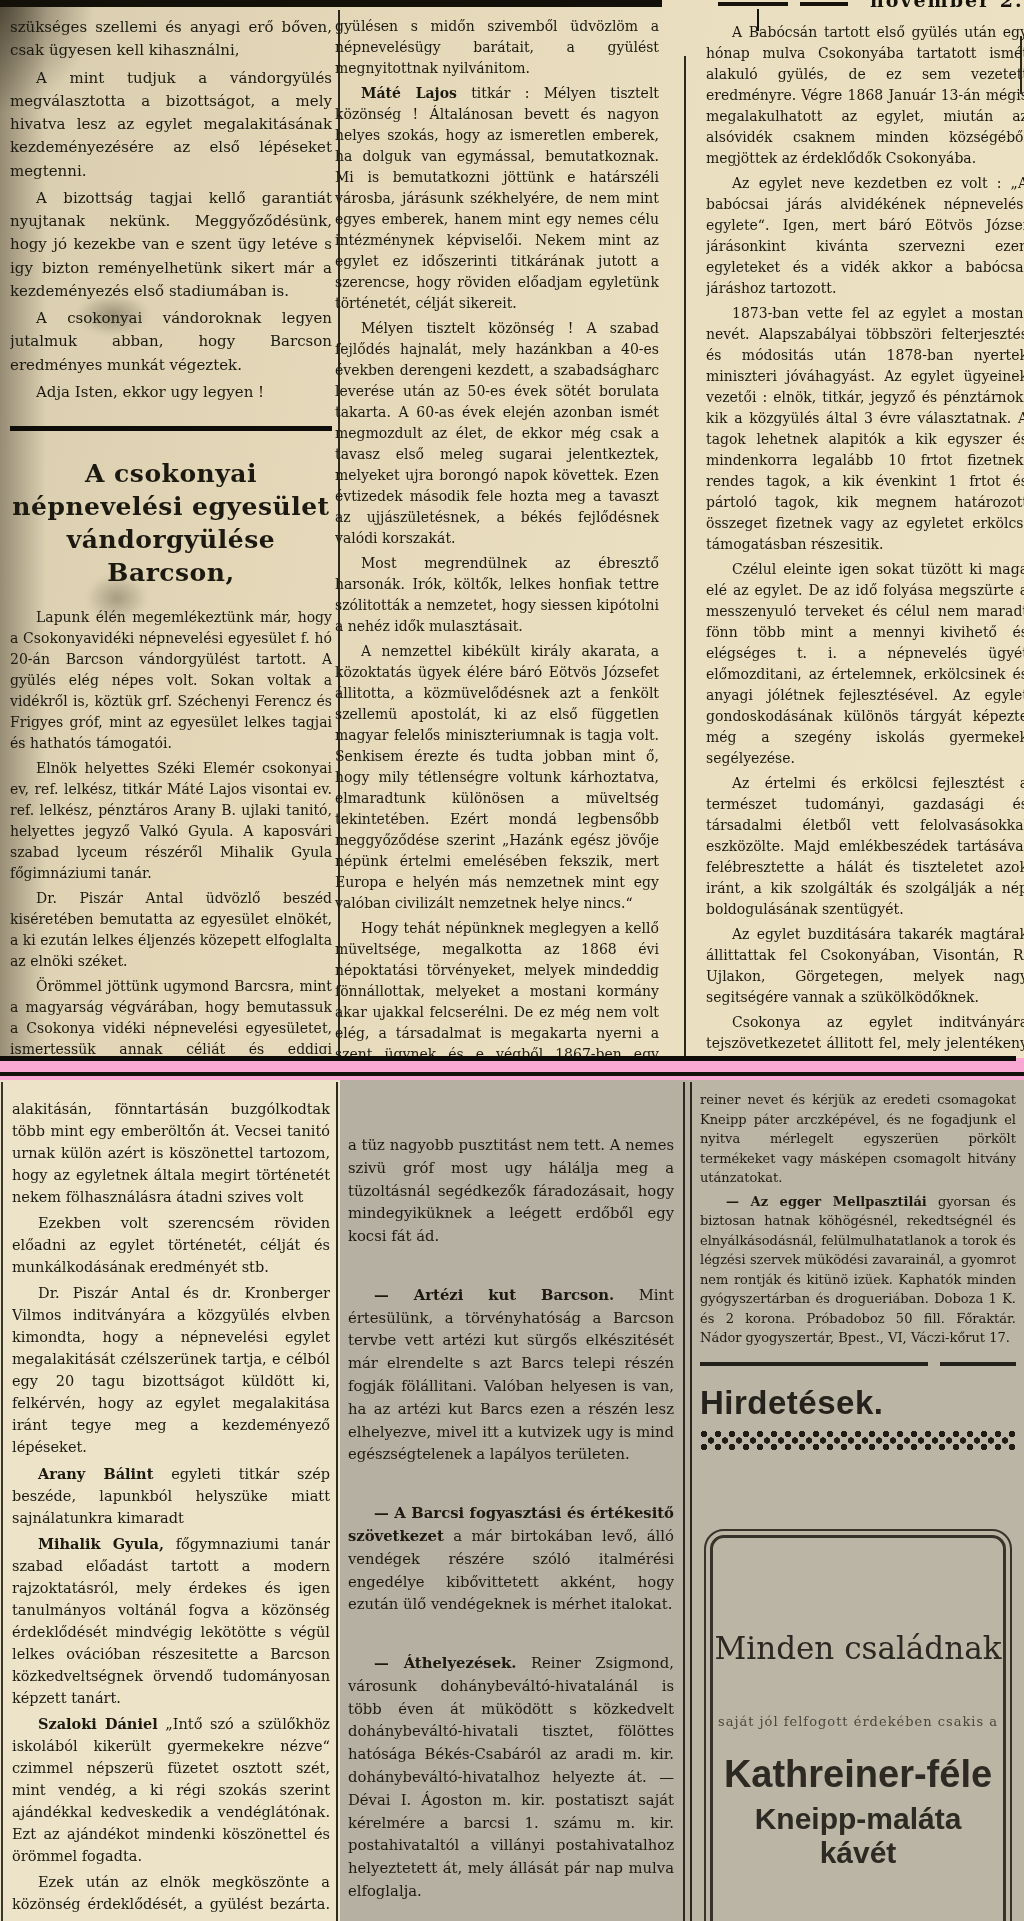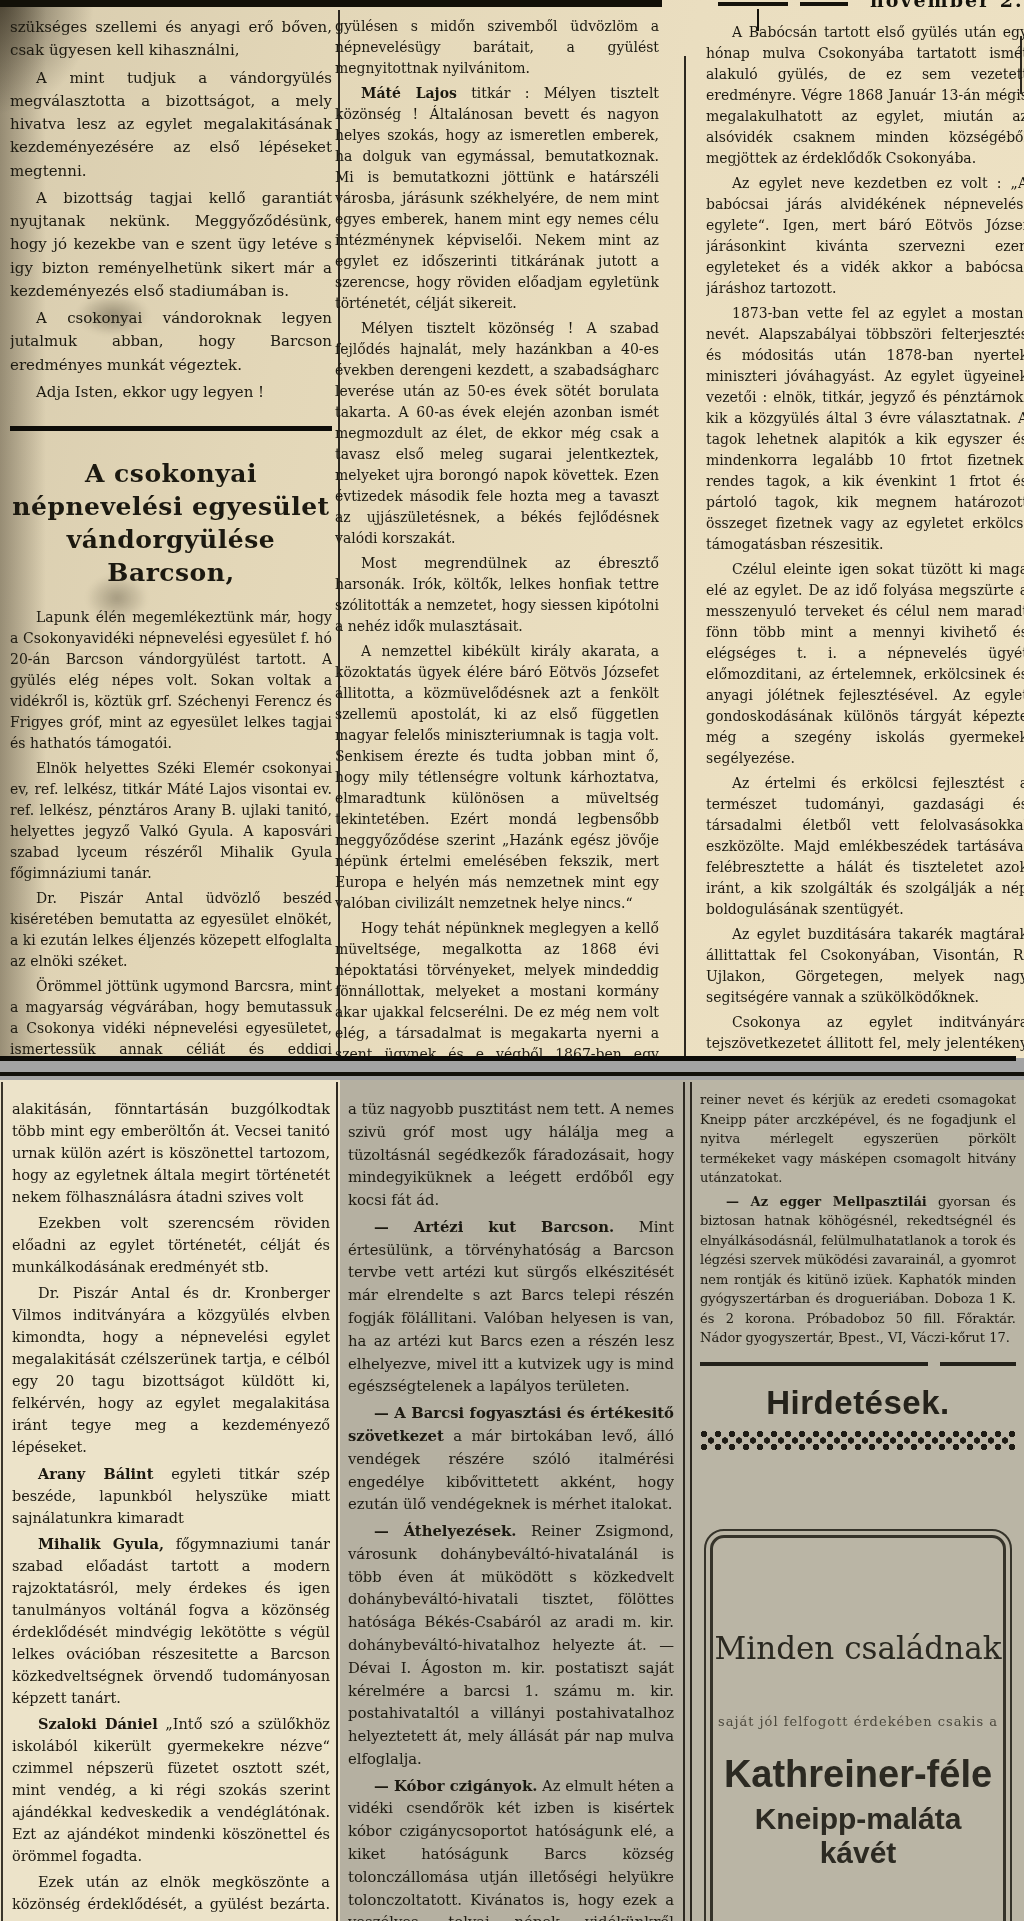--- a/index.html
+++ b/index.html
@@ -1,16 +1,16 @@
 <!DOCTYPE html>
 <html><head>
 <meta charset="utf-8">
 <style>
   html,body{margin:0;padding:0;}
-  .page{position:relative;width:1024px;height:1921px;overflow:hidden;background:#a3a3a3;
+  .page{position:relative;width:1024px;height:1921px;overflow:hidden;background:#f9a8d4;
         font-family:"DejaVu Serif",serif;color:#1c1910;cursor:default;}
   .abs{position:absolute;}
   
   .top-bg{left:0;top:0;width:1024px;height:1058px;
           background:linear-gradient(100deg,#d8ccae 0%,#e3d7b8 28%,#eadec0 58%,#eee2c4 100%);}
   .shade-left{left:0;top:0;width:46px;height:1058px;
           background:linear-gradient(90deg,rgba(40,32,18,.38),rgba(40,32,18,0));}
   .corner-blob{left:0;top:0;width:95px;height:115px;
           background:radial-gradient(ellipse at 0% 0%,rgba(28,22,10,.6),rgba(28,22,10,0) 70%);}
   .sm1{left:76px;top:294px;width:74px;height:42px;border-radius:50%;
@@ -42,31 +42,31 @@
   .top-c2{left:335px;top:16px;width:324px;height:1040px;}
   .top-c3{left:694px;top:22px;width:322px;height:1032px;margin-left:12px;}
   .bot-c1{left:12px;top:1098px;width:318px;height:815px;}
   .bot-c2{left:348px;top:1098px;width:326px;height:823px;}
   .bot-c3{left:700px;top:1090px;width:316px;height:831px;}
   .para{font-size:14px;line-height:1.5;margin:0 0 4px;text-indent:26px;}
   .para.flush{text-indent:0;}
   .lead{font-weight:700;}
   .first-block .para{font-size:15px;line-height:1.55;}
   .bot-c1 .para{font-size:14.5px;line-height:1.52;}
-  .bot-c2 .para{font-size:14.8px;line-height:1.54;}
+  .bot-c2 .para{font-size:14.8px;line-height:1.54;margin-top:36px;}
   .bot-c3 .para{font-size:13px;line-height:1.5;}
   
   .heading-rule{height:5px;background:#0e0d09;margin-top:22px;}
   .article-heading{margin:26px 0 18px;text-align:center;font-weight:700;}
   .article-heading span{display:block;font-size:25px;line-height:1.32;letter-spacing:.5px;}
   
   .ads-rule{height:4px;margin-top:14px;
     background:linear-gradient(90deg,#23211a 0 72%,transparent 72% 76%,#23211a 76% 100%);}
   .ads-heading{font-family:"Liberation Sans",sans-serif;font-weight:700;font-size:33px;
-    text-align:center;margin:18px 0 8px;color:#24221a;letter-spacing:.5px;}
+    text-align:left;margin:18px 0 8px;color:#24221a;letter-spacing:.5px;}
   .lace{height:21px;margin-top:8px;
     background-image:
       radial-gradient(circle 3.4px at 4px 4px,#1e1c15 88%,transparent),
       radial-gradient(circle 3.4px at 11px 10.5px,#1e1c15 88%,transparent),
       radial-gradient(circle 3.4px at 4px 17px,#1e1c15 88%,transparent);
     background-size:14px 21px;}
   .ad-box{margin:84px auto 0;width:296px;height:470px;box-sizing:border-box;
     border:3px solid #35332a;outline:2px solid #35332a;outline-offset:4px;border-radius:14px;
     text-align:center;padding-top:92px;}
   .ad-l1{font-size:31px;color:#2a2820;}

